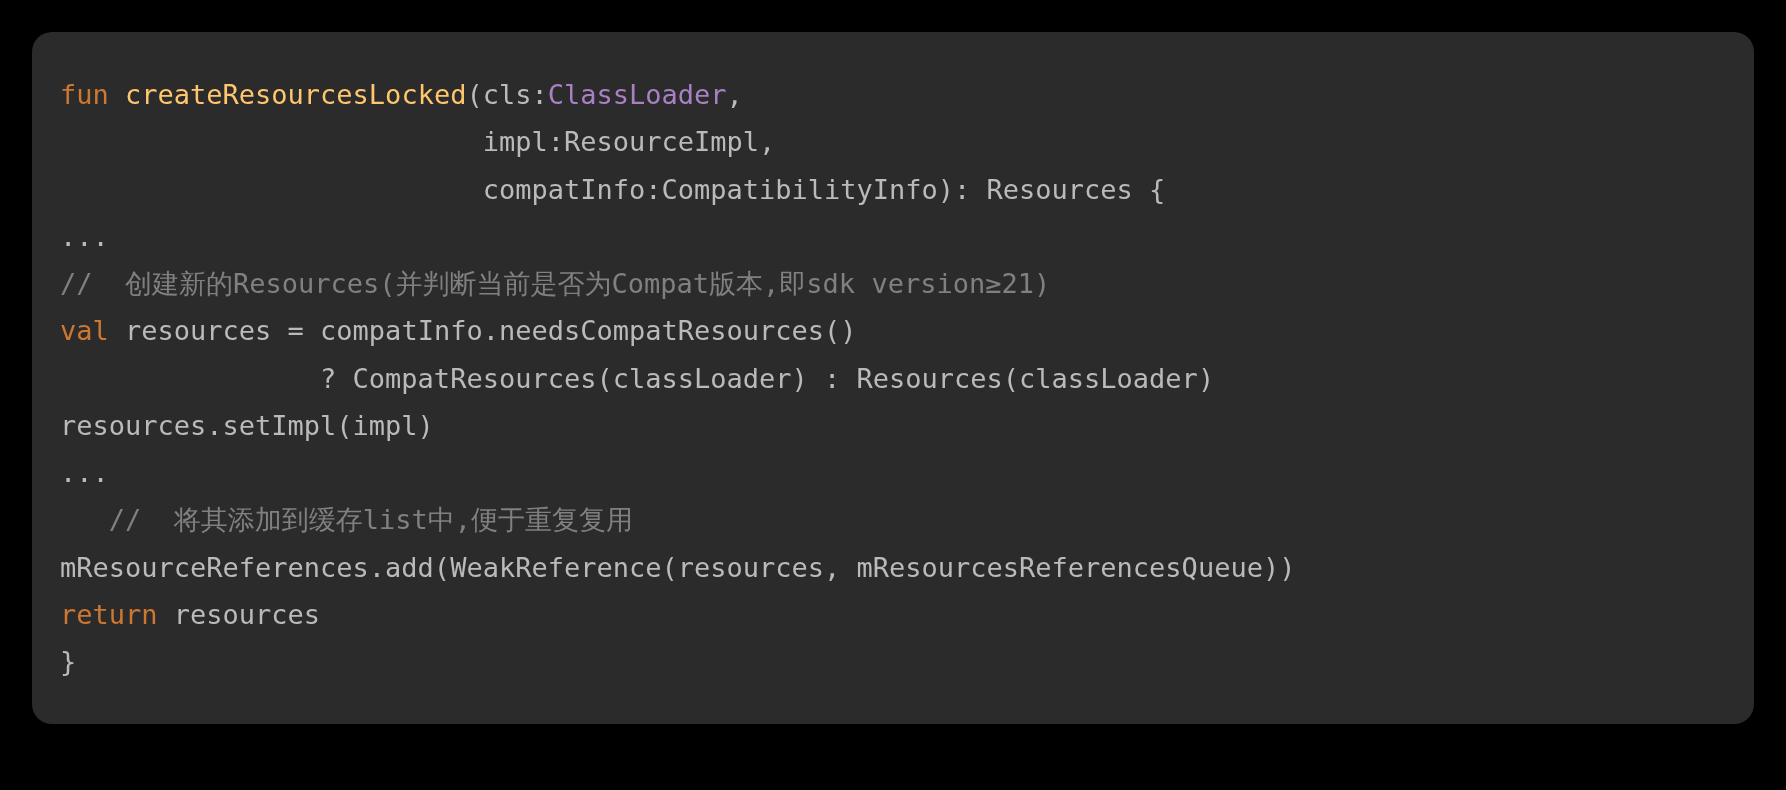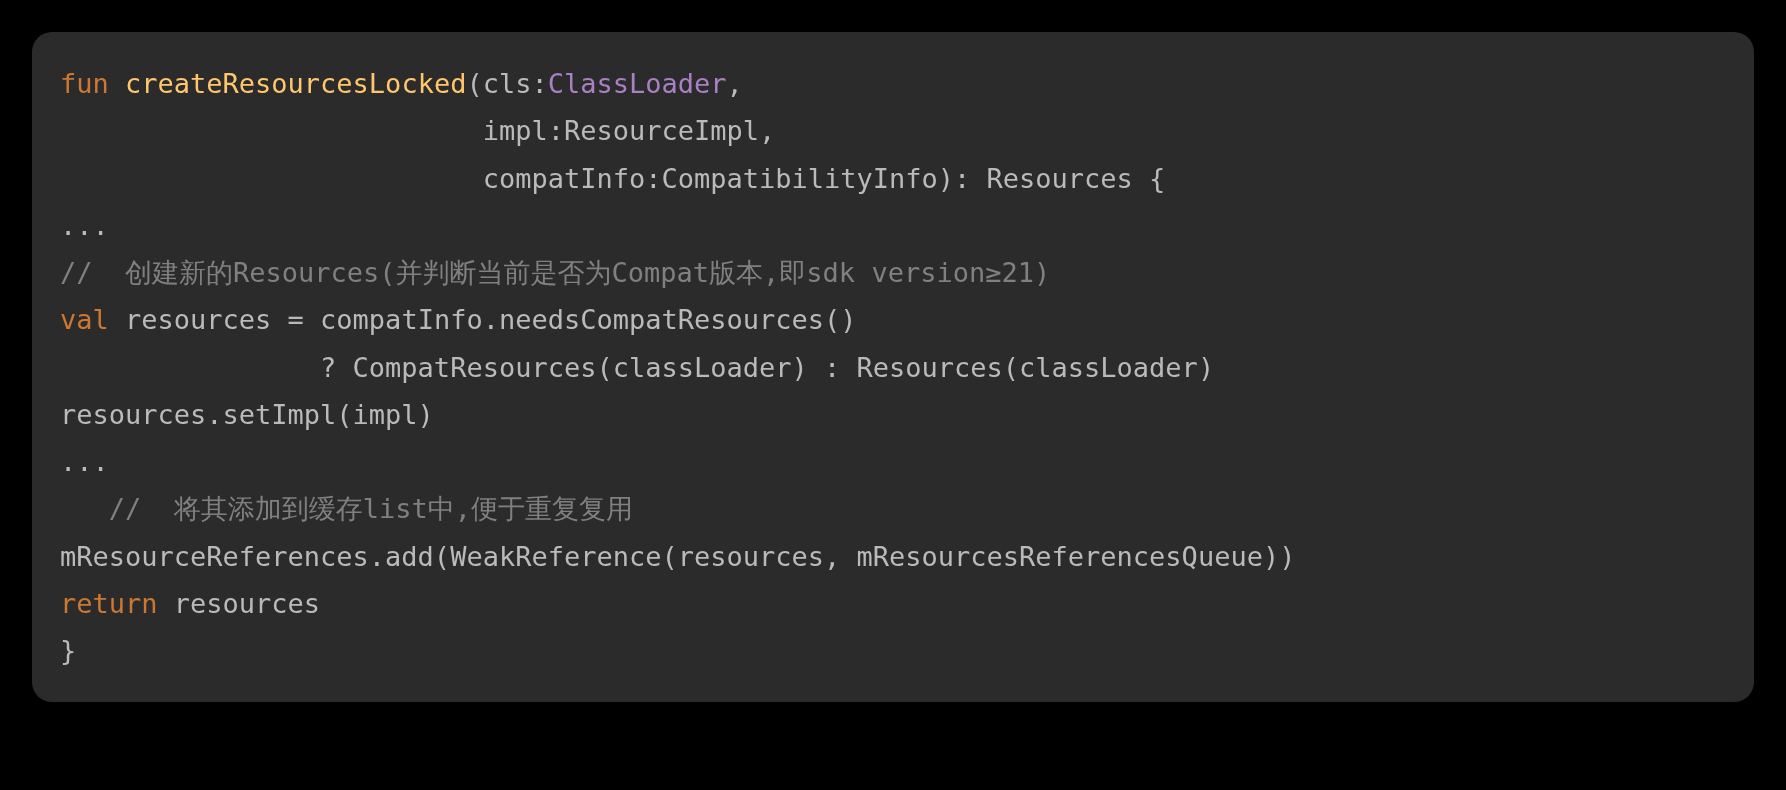--- a/index.html
+++ b/index.html
@@ -10,21 +10,21 @@
     body {
       background: #000000;
       width: 1786px;
       height: 790px;
       padding: 32px;
       font-family: 'SF Mono', 'Monaco', 'Menlo', 'Consolas', monospace;
     }
     .code-block {
       background: #2b2b2b;
       border-radius: 20px;
-      padding: 28px 28px;
+      padding: 39px 28px;
       font-size: 27px;
       line-height: 1.75;
       color: #bababa;
       white-space: pre;
       overflow: hidden;
     }
     .keyword {
       color: #cc7832;
     }
     .function-name {

